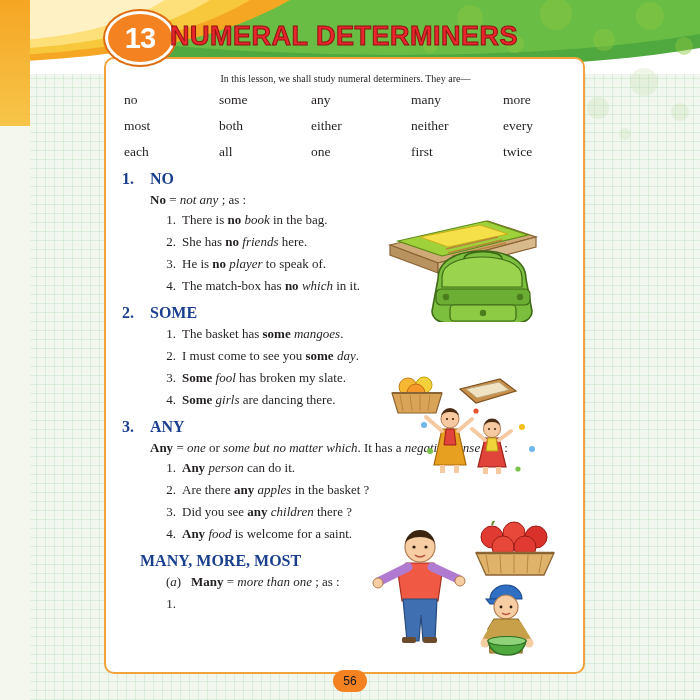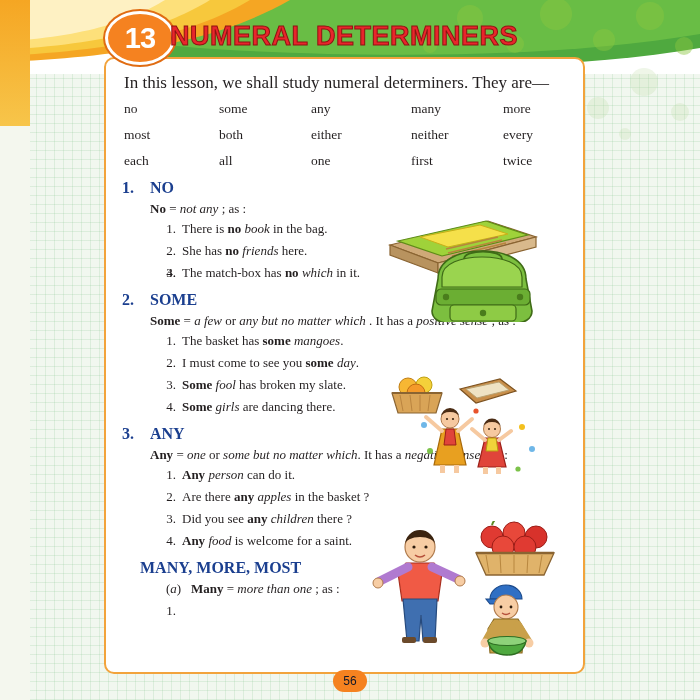--- a/index.html
+++ b/index.html
@@ -63,21 +63,21 @@
     position:absolute; left:104px; top:57px; width:481px; height:617px;
     background:#ffffff;
     border:2px solid #f2a33c;
     border-radius:10px;
     z-index:5;
     padding:12px 16px 0 16px;
     overflow:hidden;
   }
 
   .intro {
-    font-size:17px; color:#231f20; margin:2px 0 8px 2px;
+    font-size:10px; color:#231f20; margin:2px 0 8px 2px;text-align:center;
   }
   .word-grid {
     display:grid;
     grid-template-columns: 95px 92px 100px 92px auto;
     row-gap:10px;
     font-size:13.5px; color:#231f20;
     margin:0 0 4px 2px;
   }
 
   h2.sec {
@@ -218,29 +218,28 @@
   </div>
 
   <h2 class="sec">
     <span class="num">1.</span>
     <span>NO</span>
   </h2>
   <p class="def"><b>No</b> = <i>not any</i> ; as :</p>
   <ol class="items">
     <li><span class="idx">1.</span><span>There is <b>no</b> <i>book</i> in the bag.</span></li>
     <li><span class="idx">2.</span><span>She has <b>no</b> <i>friends</i> here.</span></li>
-    <li><span class="idx">3.</span></li>
+    <li><span class="idx">3.</span><span>He is <b>no</b> <i>player</i> to speak of.</span></li>
     <li><span class="idx">4.</span><span>The match-box has <b>no</b> <i>which</i> in it.</span></li>
   </ol>
 
   <h2 class="sec">
     <span class="num">2.</span>
     <span>SOME</span>
   </h2>
-  <p class="def"><b>Some</b> = <i>a few</i> or <i>any but no matter which</i> . It has a <i>positive sense</i> ; as :</p>
   <ol class="items">
     <li><span class="idx">1.</span><span>The basket has <b>some</b> <i>mangoes</i>.</span></li>
     <li><span class="idx">2.</span><span>I must come to see you <b>some</b> <i>day</i>.</span></li>
     <li><span class="idx">3.</span><span><b>Some</b> <i>fool</i> has broken my slate.</span></li>
     <li><span class="idx">4.</span><span><b>Some</b> <i>girls</i> are dancing there.</span></li>
   </ol>
 
   <h2 class="sec">
     <span class="num">3.</span>
     <span>ANY</span>

